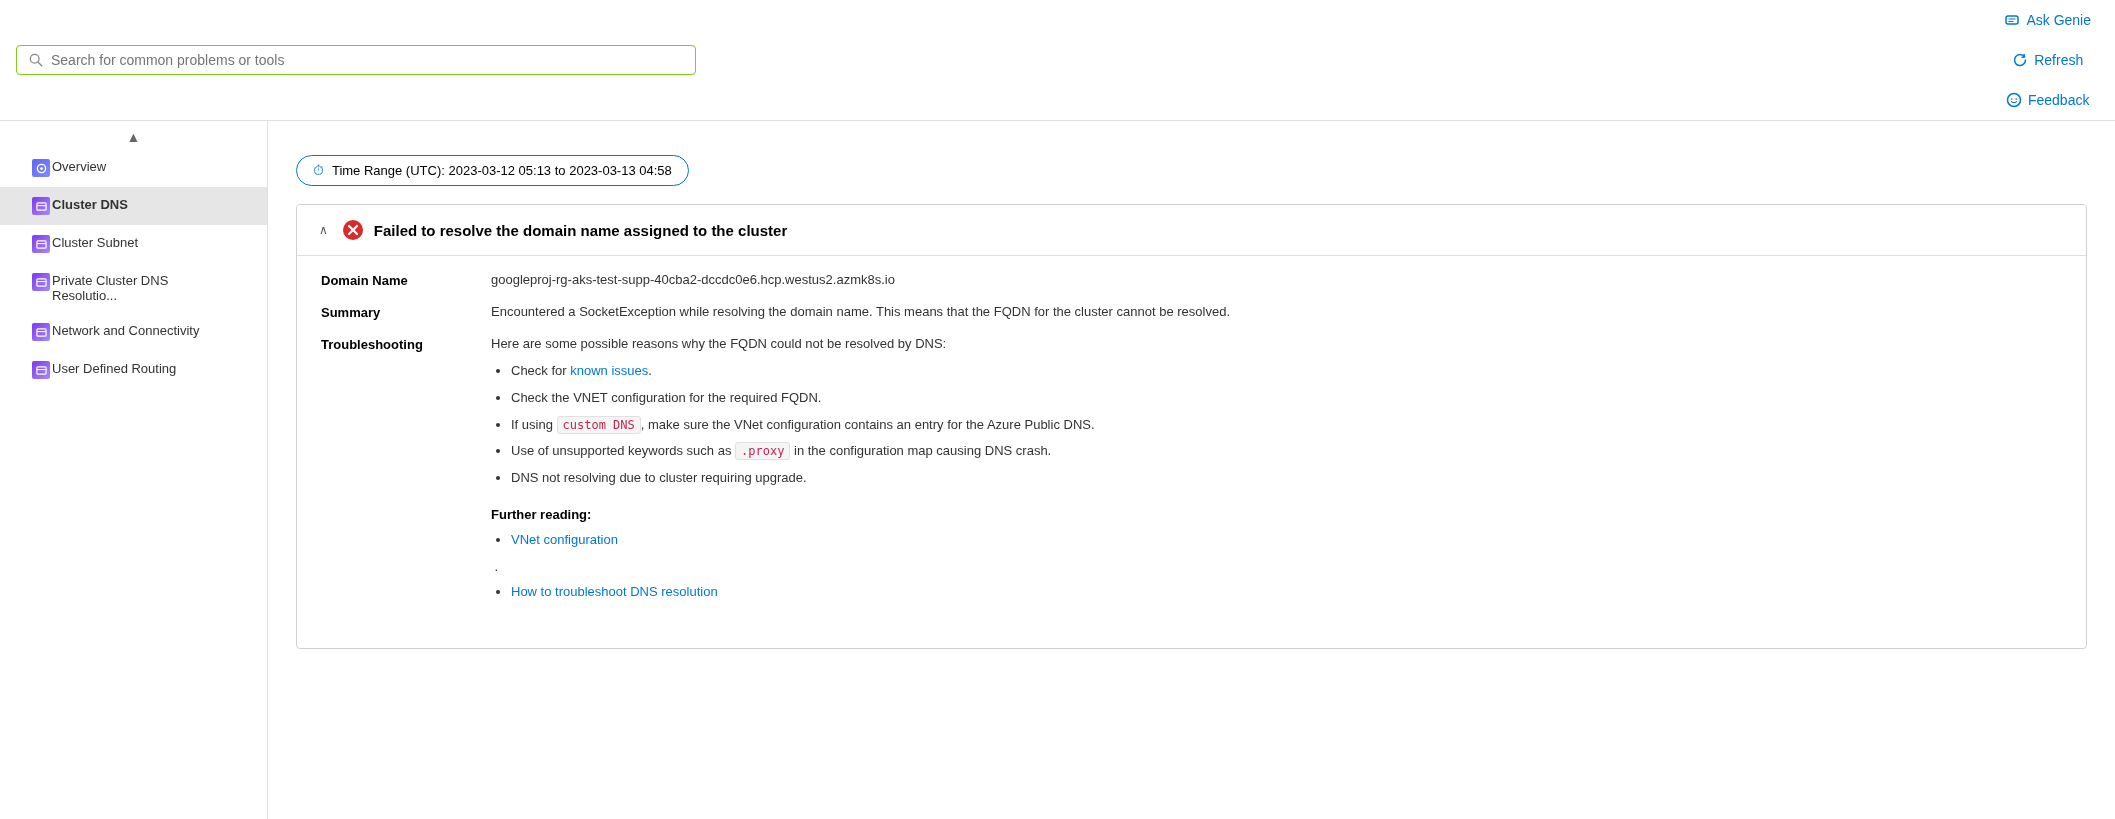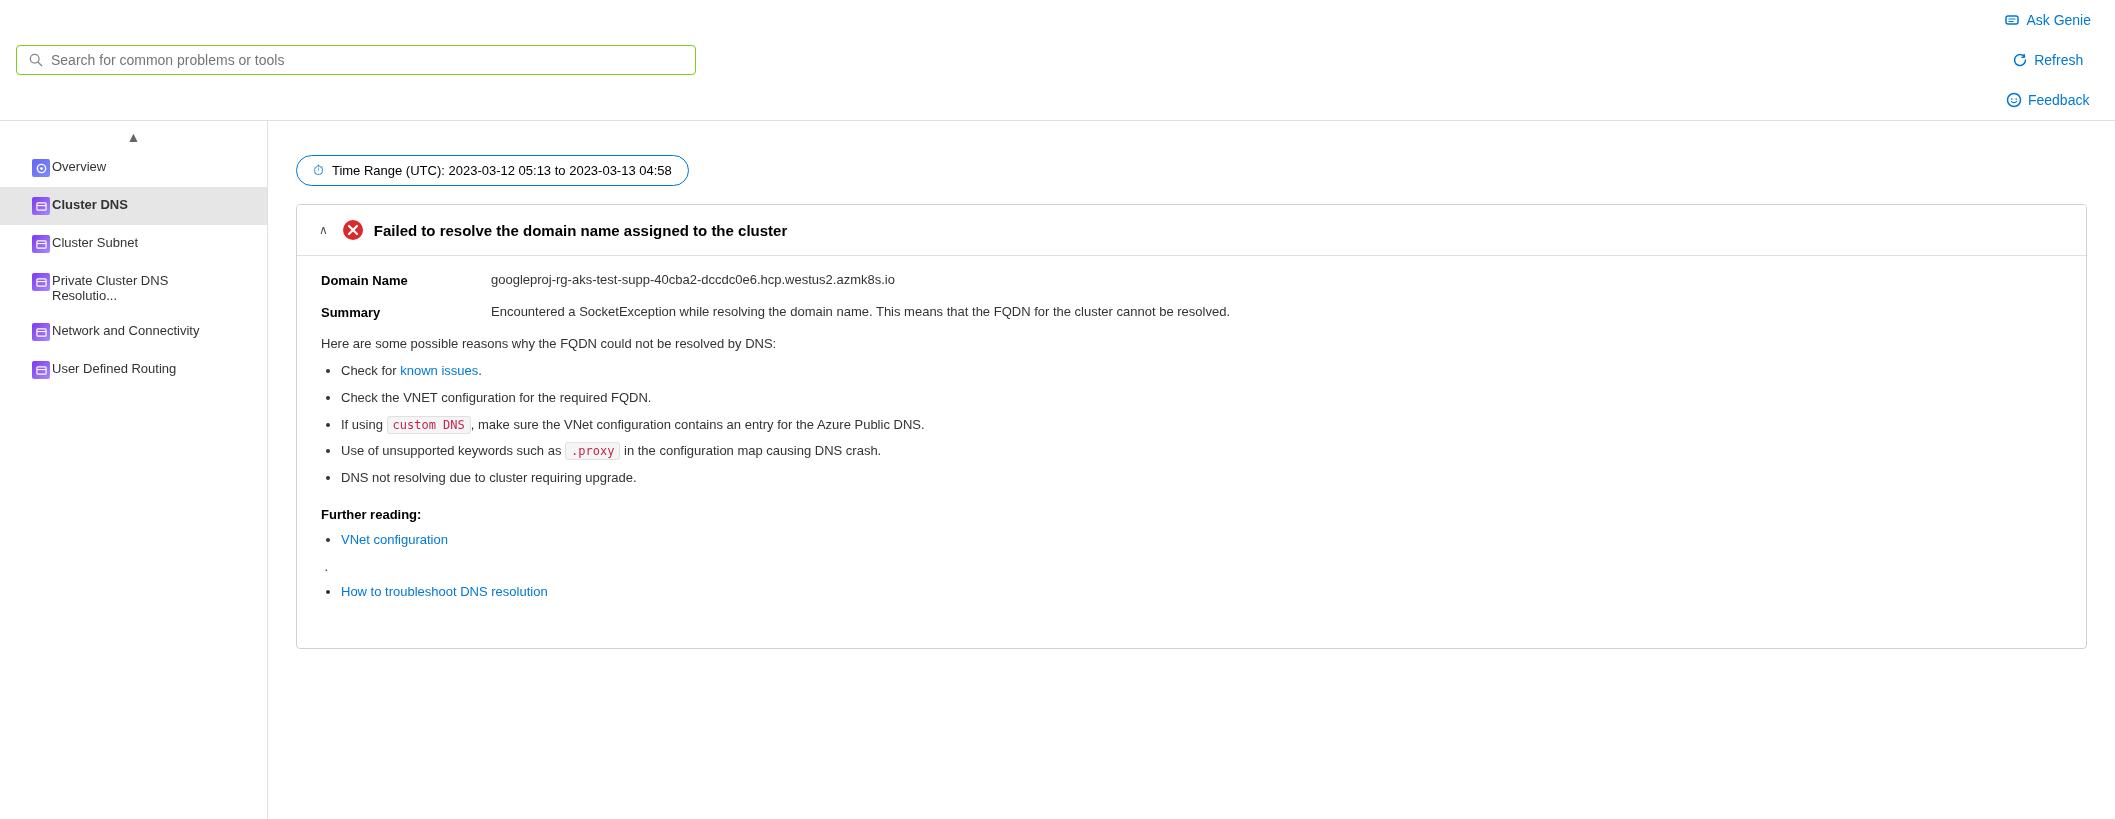--- a/index.html
+++ b/index.html
@@ -224,20 +224,21 @@
           <div class="result-label">Domain Name</div>
           <div class="result-value">googleproj-rg-aks-test-supp-40cba2-dccdc0e6.hcp.westus2.azmk8s.io</div>
         </div>
 
         <div class="result-row">
           <div class="result-label">Summary</div>
           <div class="result-value">Encountered a SocketException while resolving the domain name. This means that the FQDN for the cluster cannot be resolved.</div>
         </div>
 
         <div class="result-row">
+          <div class="result-label">Troubleshooting</div>
           <div class="result-value">
             <p style="margin-bottom:10px;">Here are some possible reasons why the FQDN could not be resolved by DNS:</p>
             <ul>
               <li>
                 Check for <a class="link">known issues</a>.
               </li>
               <li>Check the VNET configuration for the required FQDN.</li>
               <li>
                 If using <span class="code-inline">custom DNS</span>, make sure the VNet configuration contains an entry for the Azure Public DNS.
               </li>

